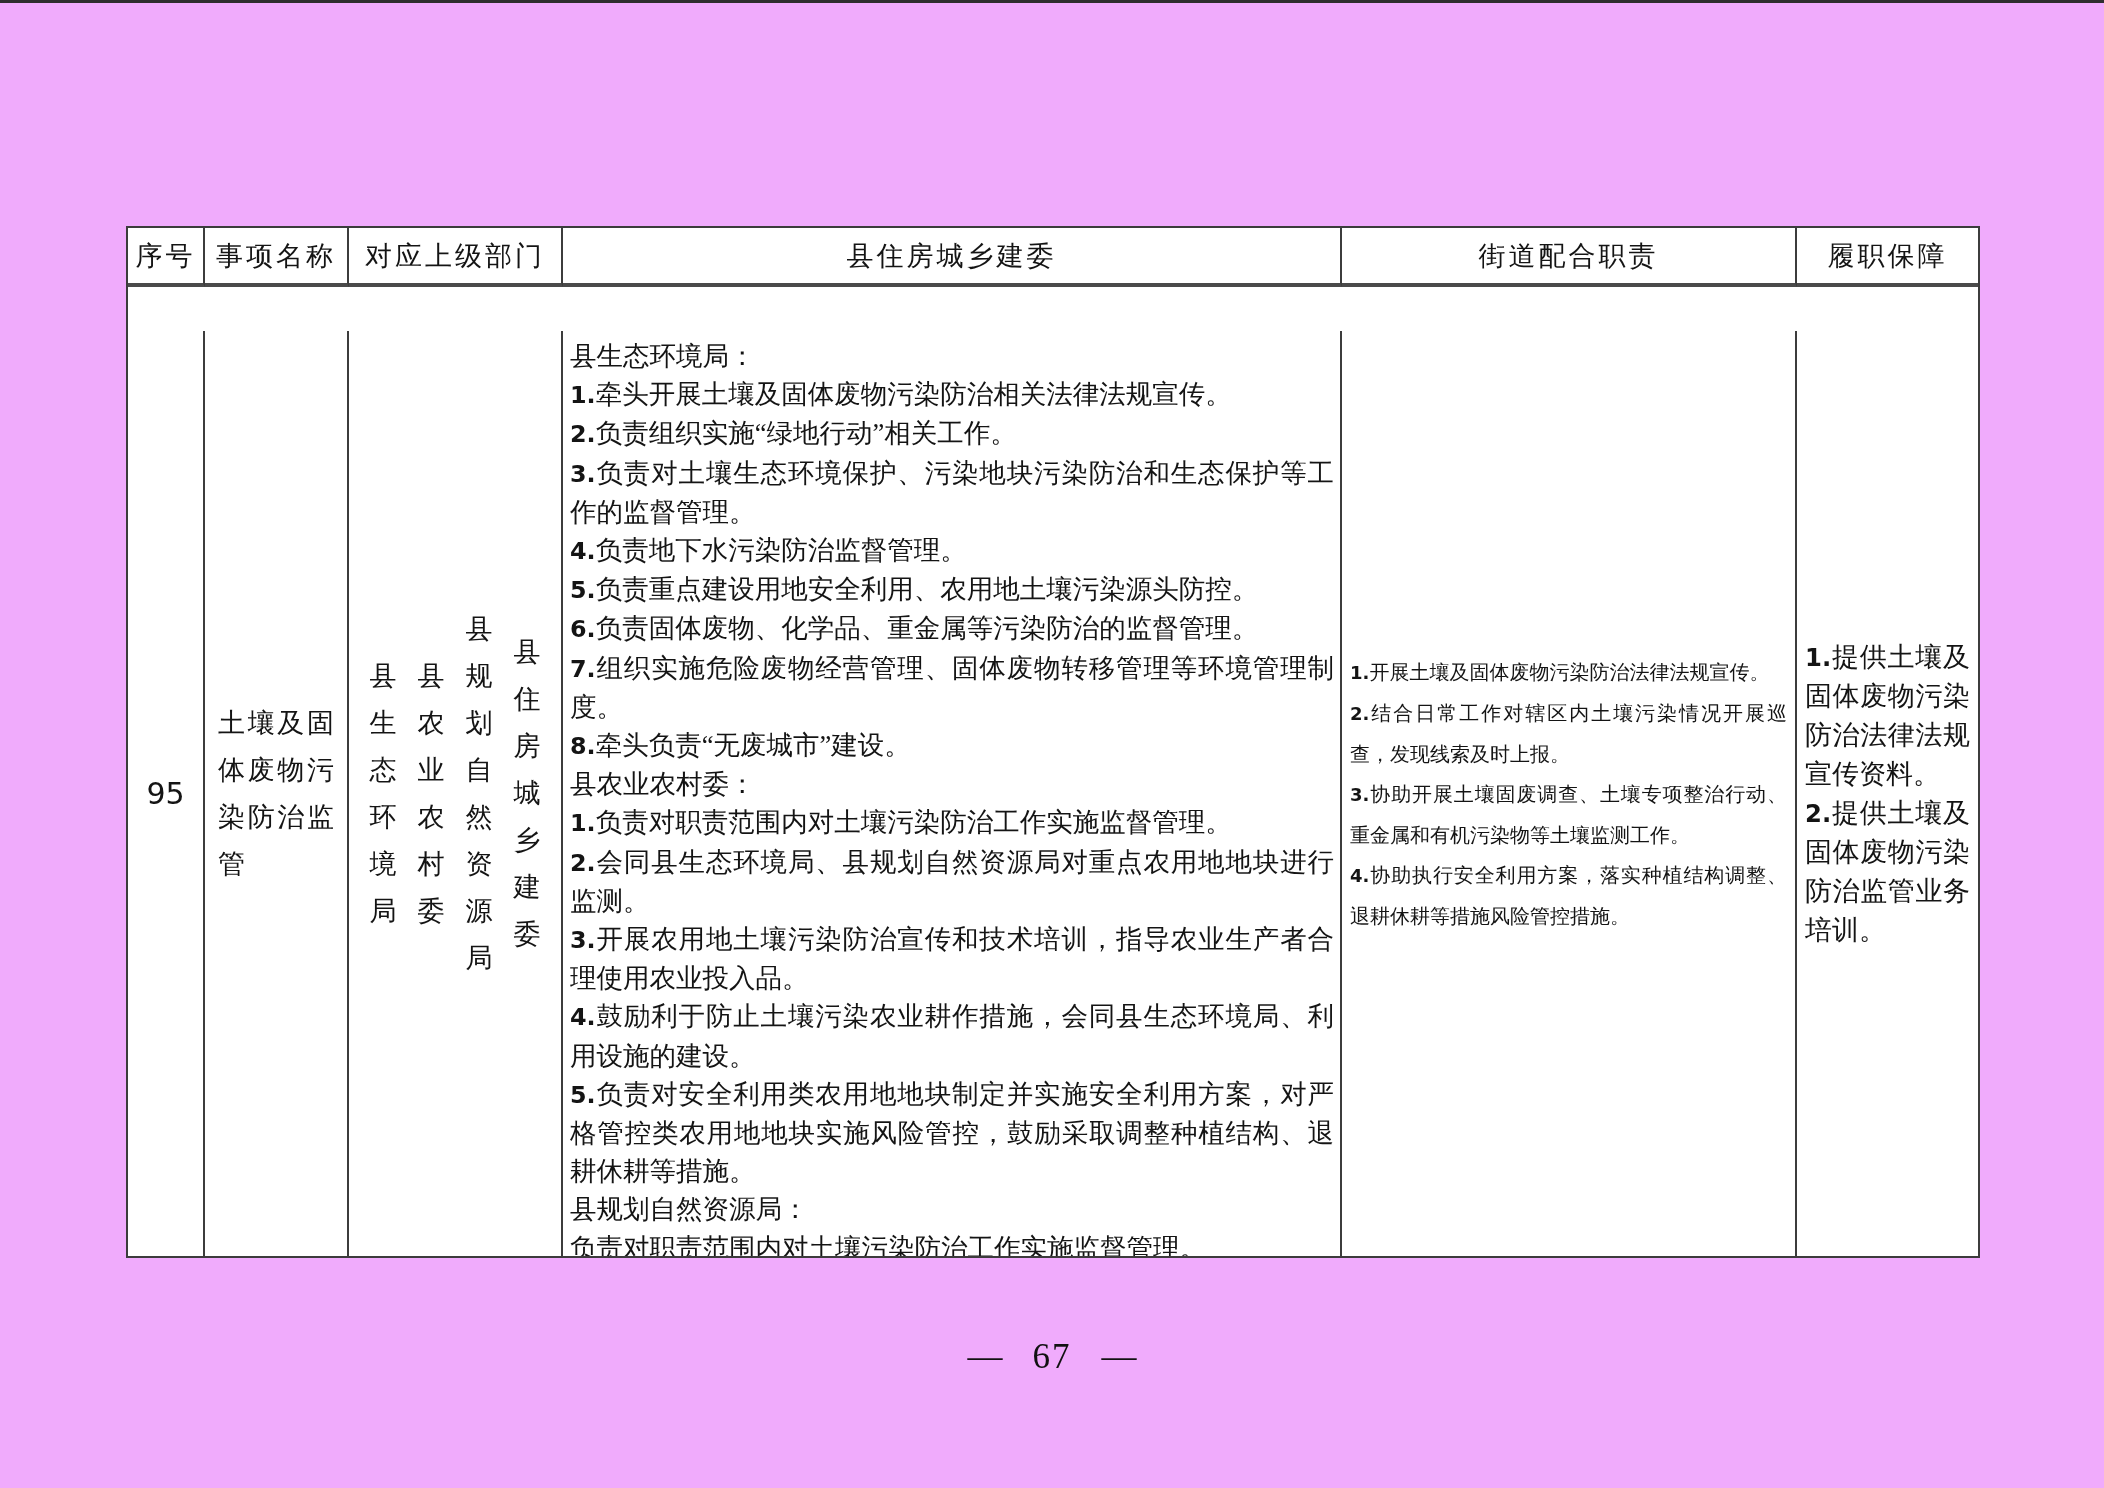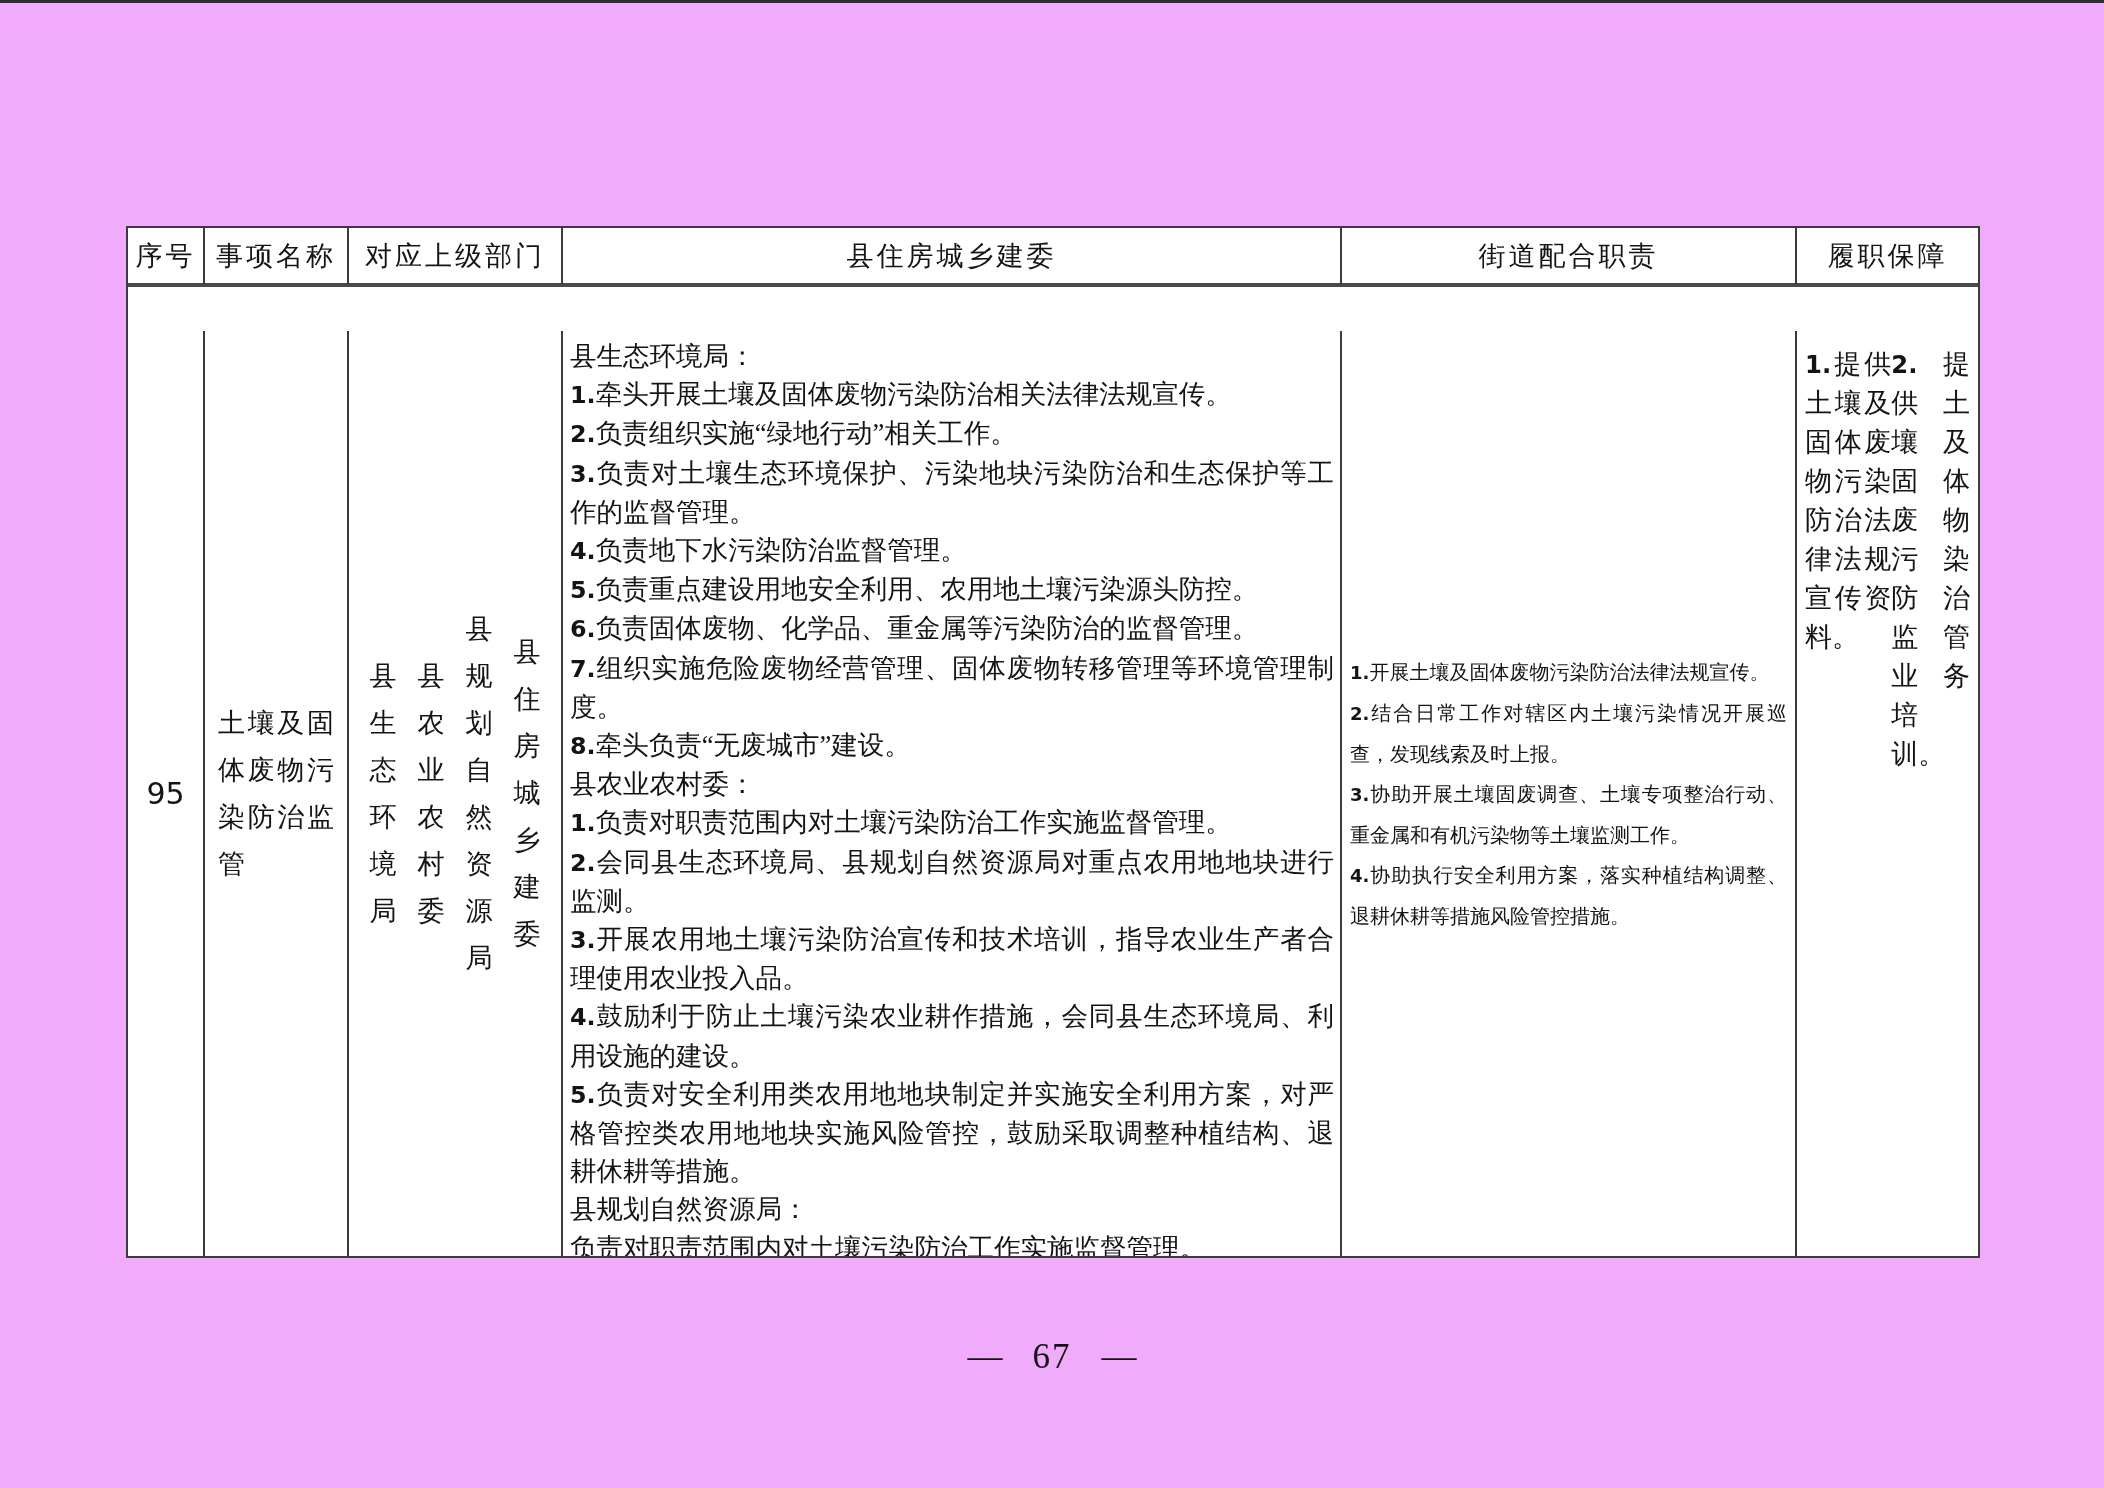--- a/index.html
+++ b/index.html
@@ -43,21 +43,21 @@
 
   .superior-cell{padding:6px 6px 0 7px;font-size:26.5px;line-height:38.2px;
     text-align:justify;text-justify:inter-character;}
   .superior-cell .line{word-break:break-all;}
 
   .street-cell{display:flex;flex-direction:column;justify-content:center;
     padding:0 8px;font-size:20px;line-height:40px;
     text-align:justify;text-justify:inter-character;}
   .street-cell .line{word-break:break-all;}
 
-  .guarantee-cell{display:flex;flex-direction:row;justify-content:center;
+  .guarantee-cell{display:flex;flex-direction:column;justify-content:center;
     padding:14px 8px;font-size:27px;line-height:39px;
     text-align:justify;text-justify:inter-character;}
   .guarantee-cell .line{word-break:break-all;}
 
   .num{font-family:"DejaVu Sans","Liberation Sans",sans-serif;font-weight:700;font-size:0.9em;}
 
   .page-footer{
     position:absolute;top:1337px;left:0;width:100%;
     text-align:center;font-size:35px;color:#111;
   }

